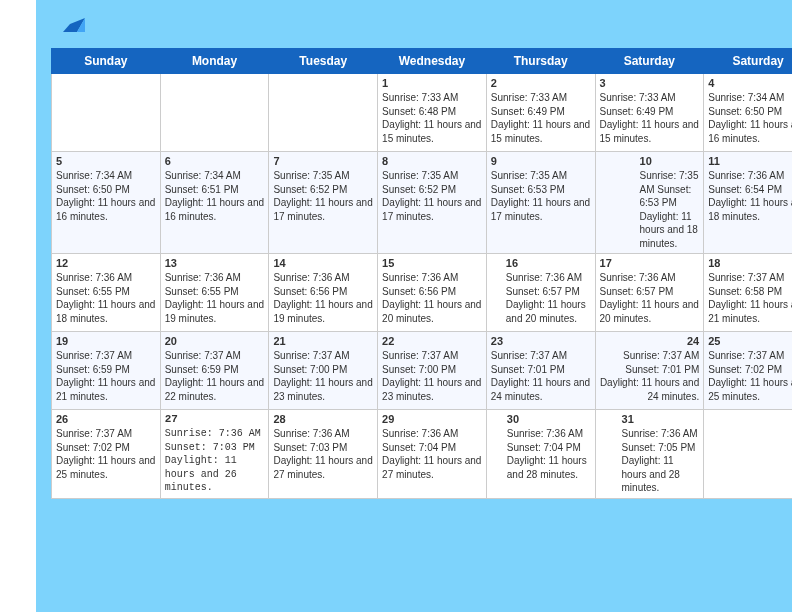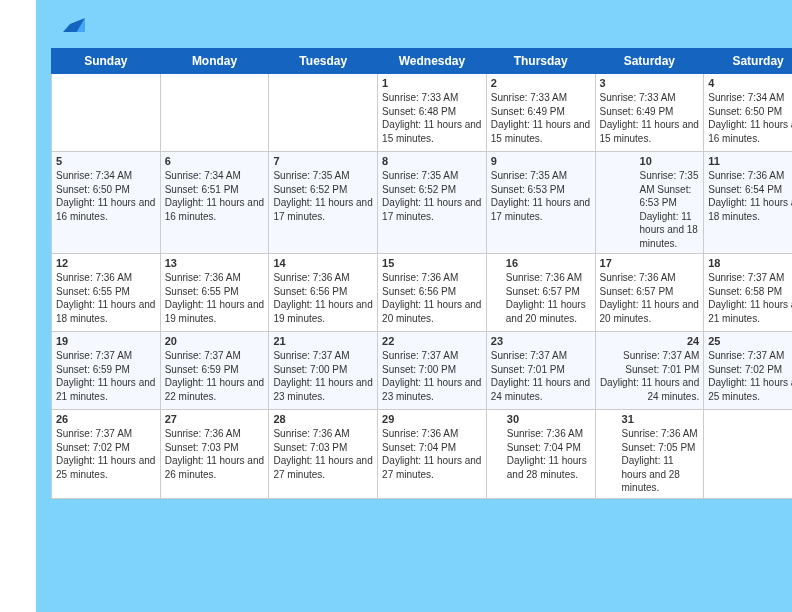--- a/index.html
+++ b/index.html
@@ -321,21 +321,21 @@
           </td>
         </tr>
         <tr>
           <td style="background: rgb(255, 255, 255);">
             <div class="day-num">26</div>
             <div class="day-info">Sunrise: 7:37 AM
 Sunset: 7:02 PM
 Daylight: 11 hours
 and 25 minutes.</div>
           </td>
-          <td style="background: rgb(255, 255, 255);">
+          <td style="background: rgb(255, 255, 255); font-family: Liberation Mono, monospace;">
             <div class="day-num">27</div>
             <div class="day-info">Sunrise: 7:36 AM
 Sunset: 7:03 PM
 Daylight: 11 hours
 and 26 minutes.</div>
           </td>
           <td style="background: rgb(255, 255, 255);">
             <div class="day-num">28</div>
             <div class="day-info">Sunrise: 7:36 AM
 Sunset: 7:03 PM

